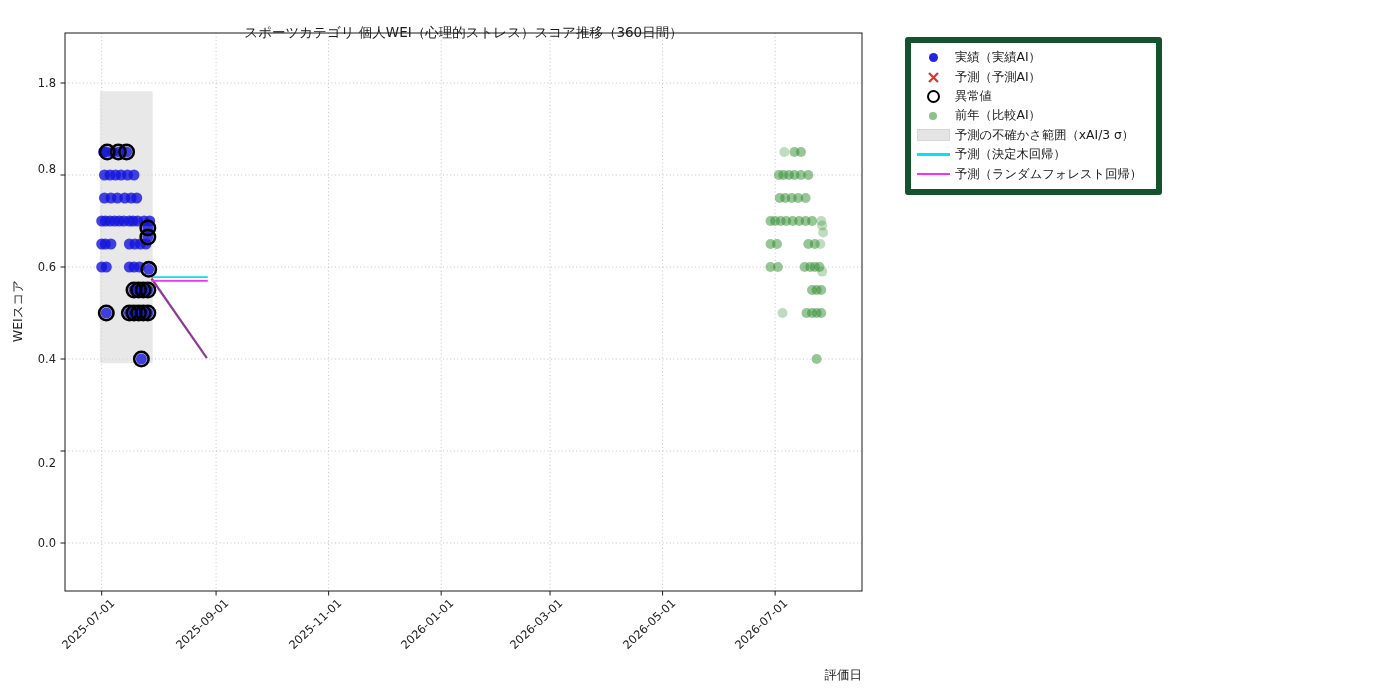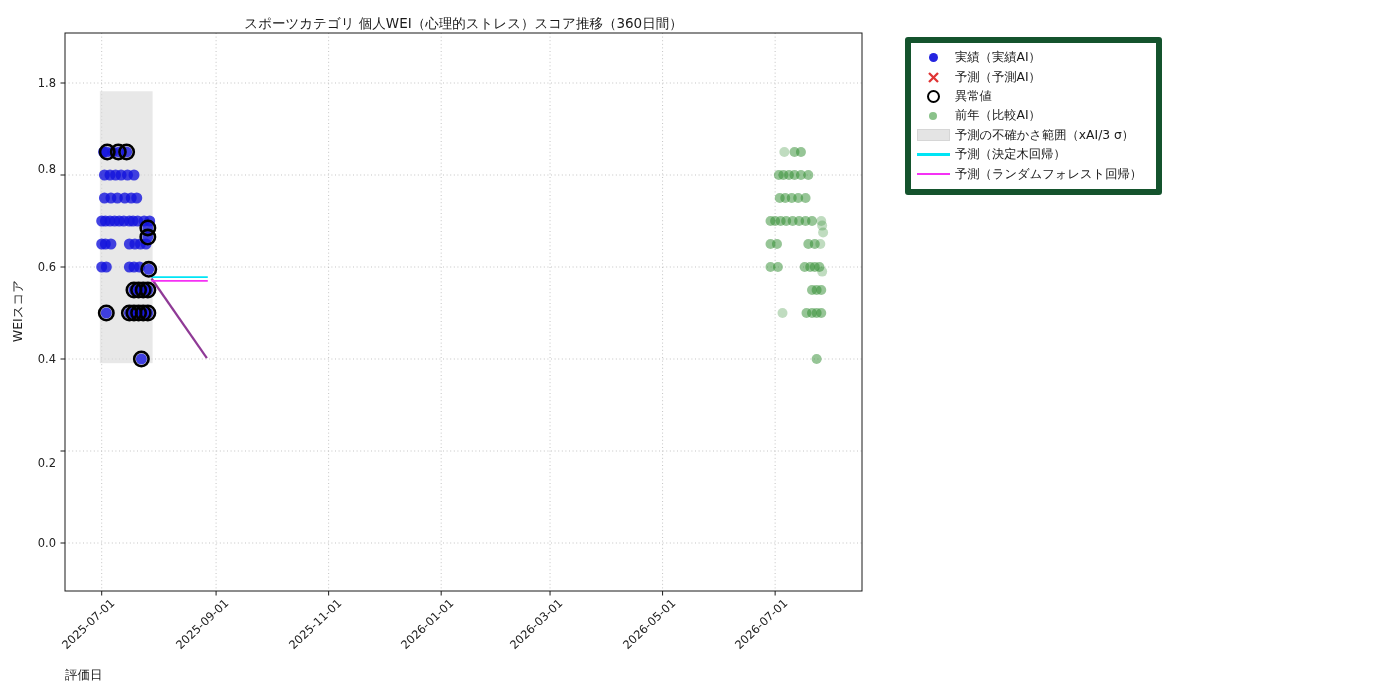--- a/index.html
+++ b/index.html
@@ -1,26 +1,26 @@
 <!DOCTYPE html>
 <html><head>
 <meta charset="utf-8">
 <style>
   html,body{margin:0;padding:0;background:#ffffff;}
   .canvas{
     position:relative;width:1400px;height:700px;background:#ffffff;
     font-family:"DejaVu Sans","Liberation Sans",sans-serif;overflow:hidden;
   }
   .chart-title{
-    position:absolute;left:65px;top:15px;width:797px;text-align:center;
+    position:absolute;left:65px;top:24px;width:797px;text-align:center;
     font-size:13.5px;color:#1a1a1a;white-space:nowrap;
   }
   #plot-svg{position:absolute;left:0;top:0;}
   .xlabel{
-    position:absolute;left:65px;top:667px;width:797px;text-align:left;
+    position:absolute;left:65px;top:667px;width:797px;text-align:right;
     font-size:12.5px;color:#1a1a1a;
   }
   .ylabel{
     position:absolute;left:-32px;top:303px;width:100px;height:16px;text-align:center;
     font-size:12.5px;color:#1a1a1a;transform:rotate(-90deg);transform-origin:center;
   }
   .xtick-label{
     position:absolute;top:596px;white-space:nowrap;font-size:11.5px;color:#222222;
     transform-origin:100% 0;transform:rotate(-43deg);
   }

